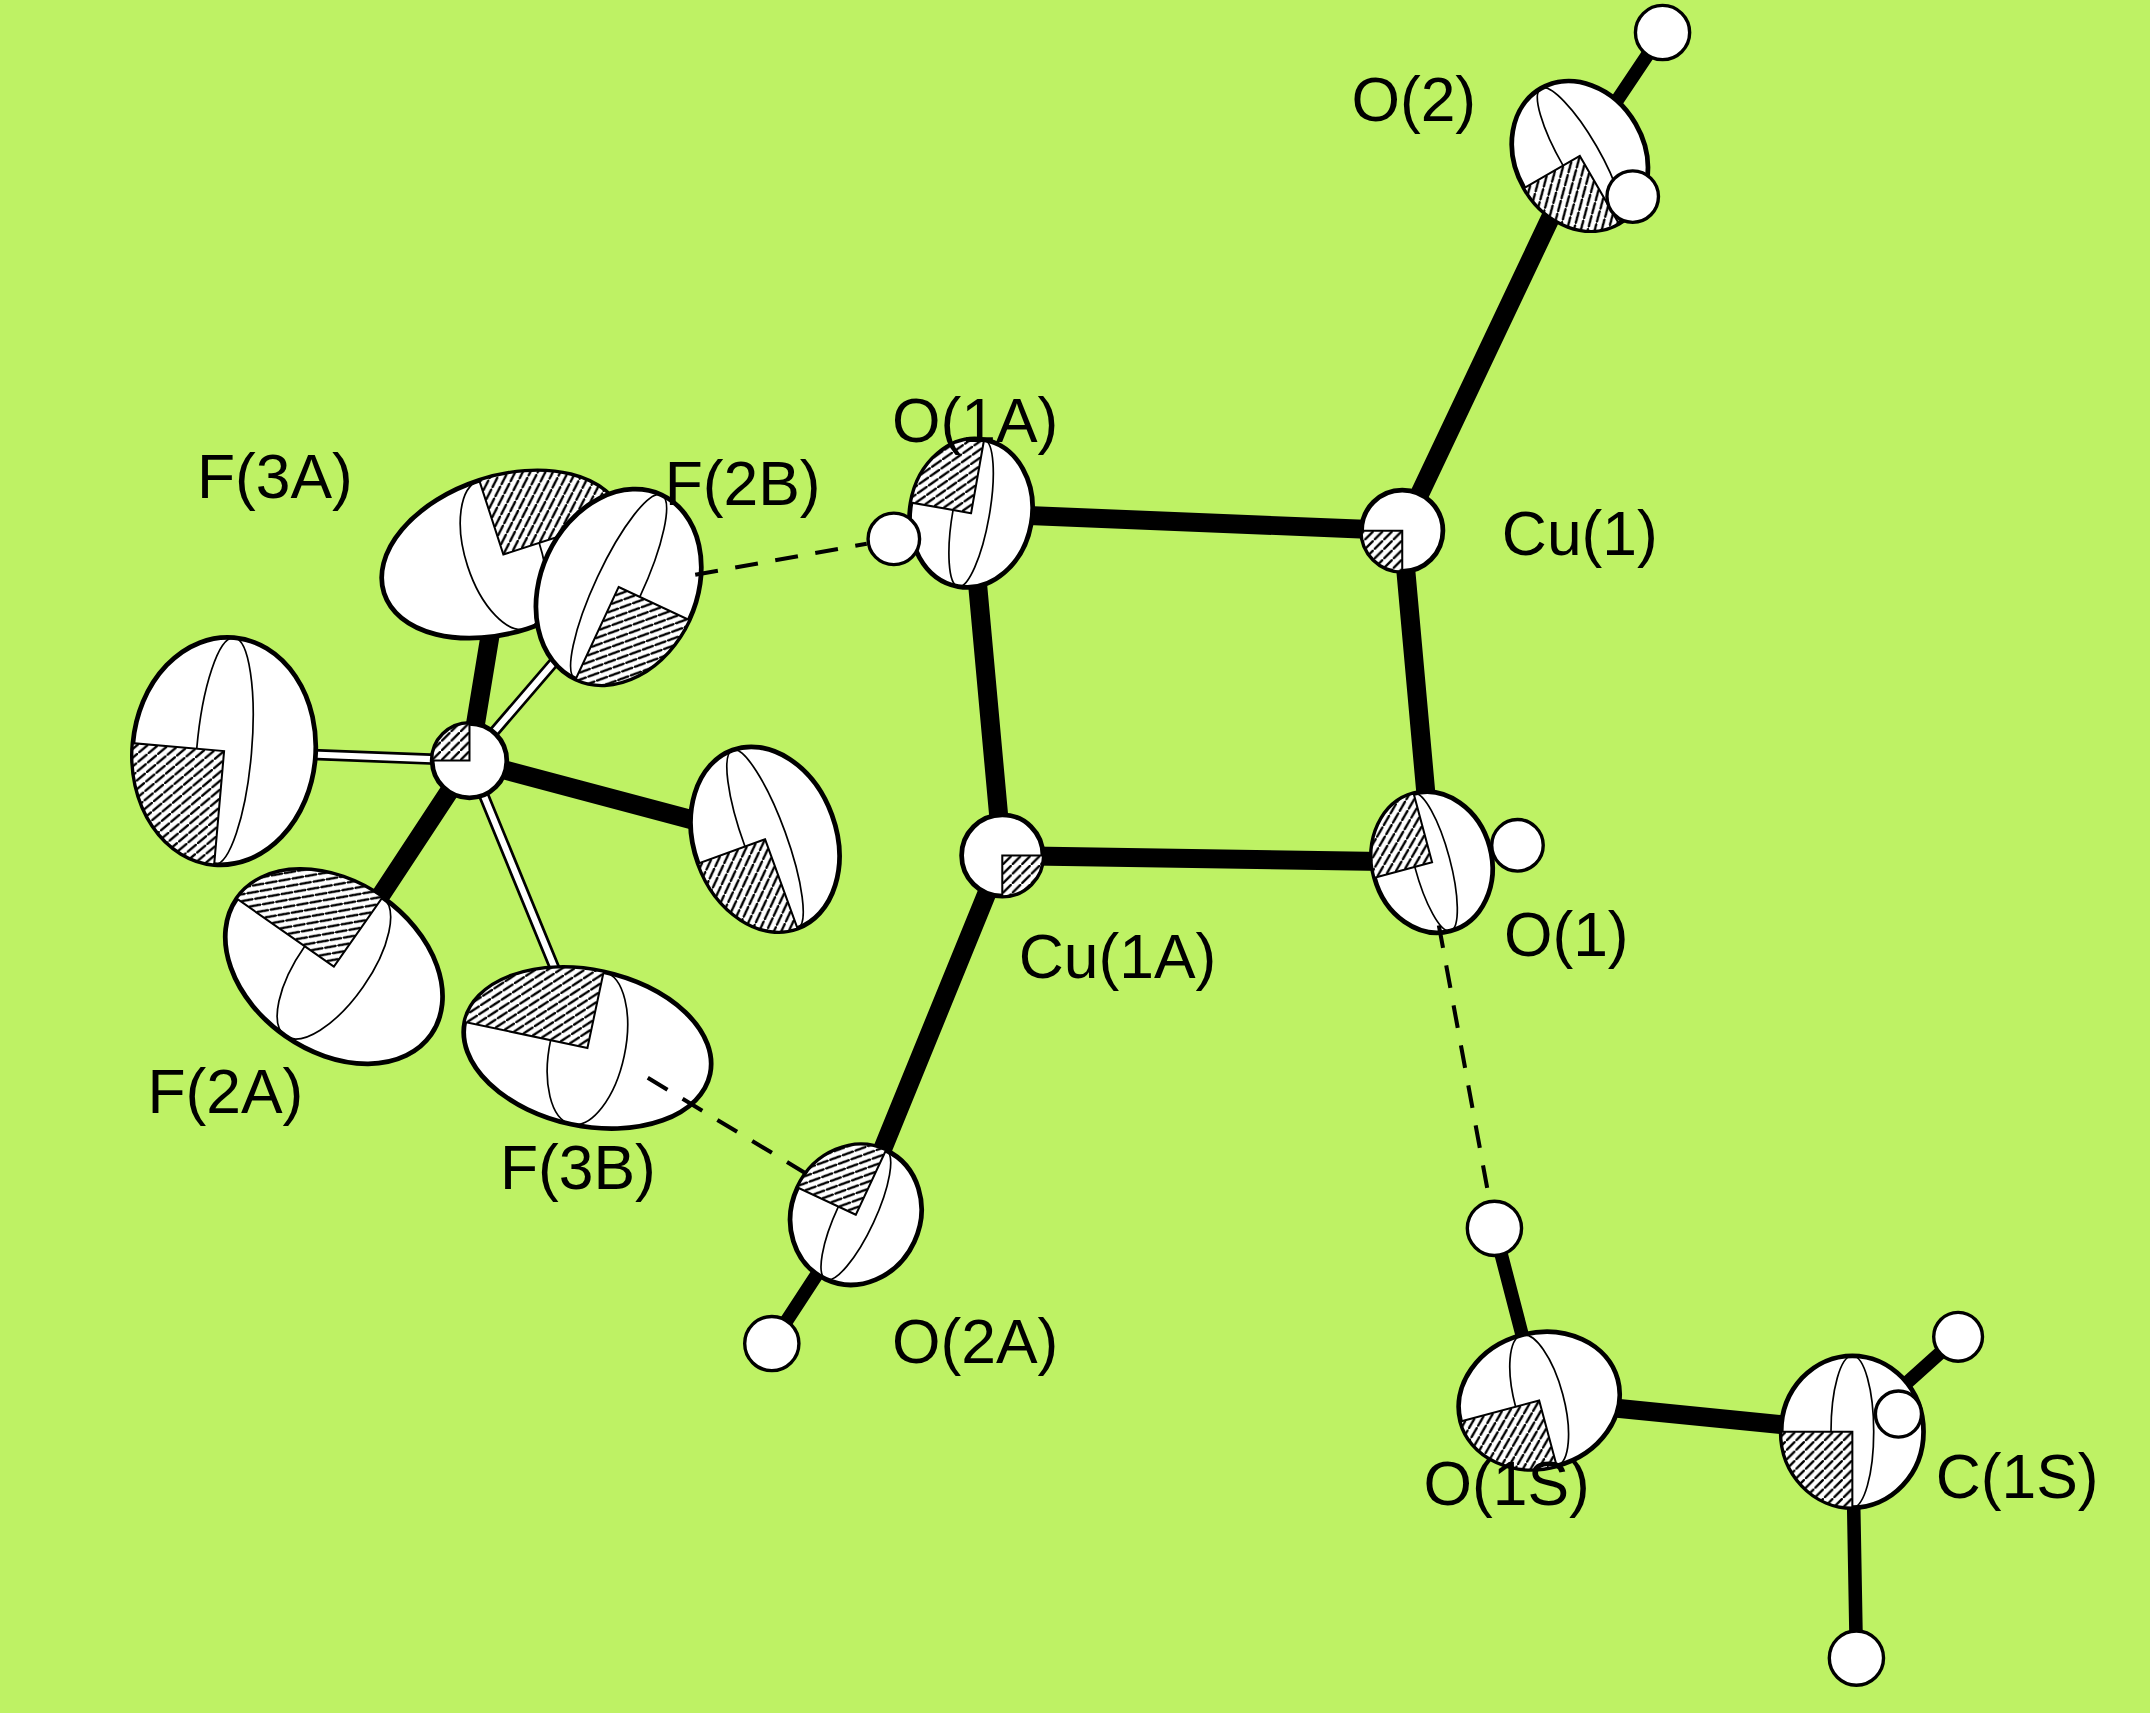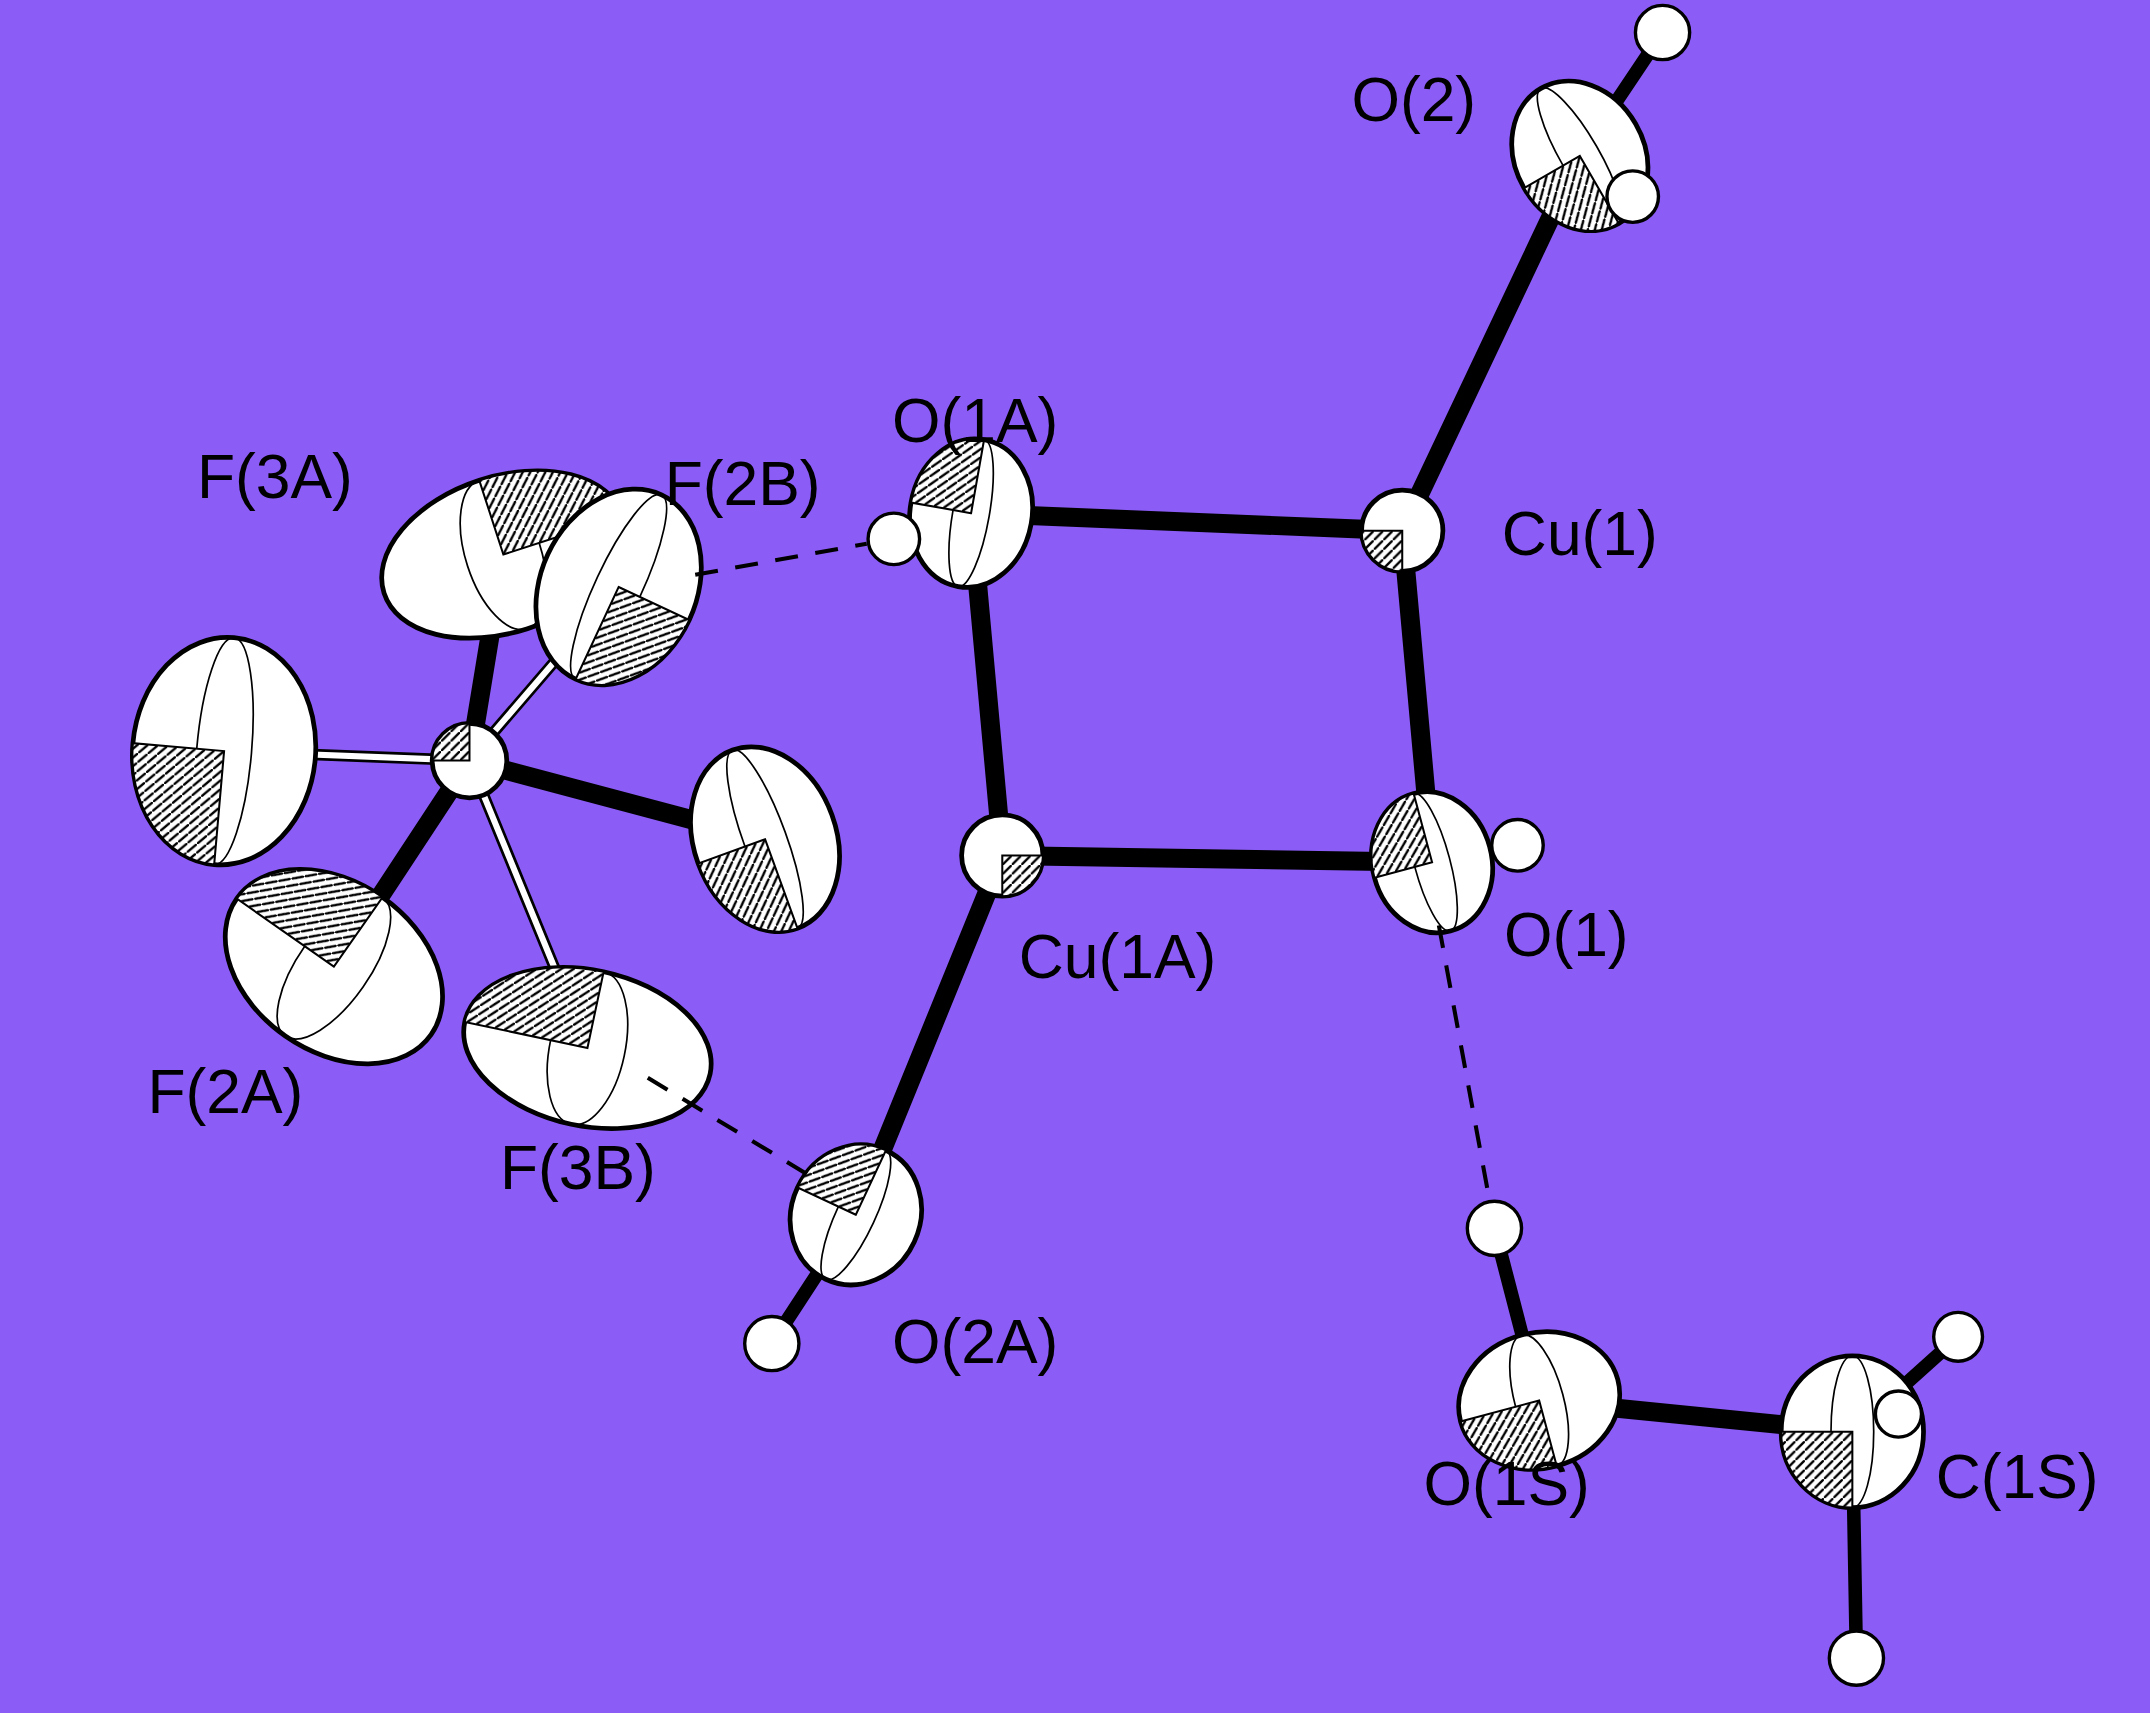--- a/index.html
+++ b/index.html
@@ -4,21 +4,21 @@
 <style>
   html, body {
     margin: 0;
     padding: 0;
     background: #ffffff;
   }
   .figure-canvas {
     position: relative;
     width: 2151px;
     height: 1713px;
-    background: #8b5cf6;
+    background: #bef264;
     overflow: hidden;
   }
   svg {
     display: block;
   }
   svg text {
     font-family: "Liberation Sans", sans-serif;
     font-size: 92px;
     fill: #000000;
   }

